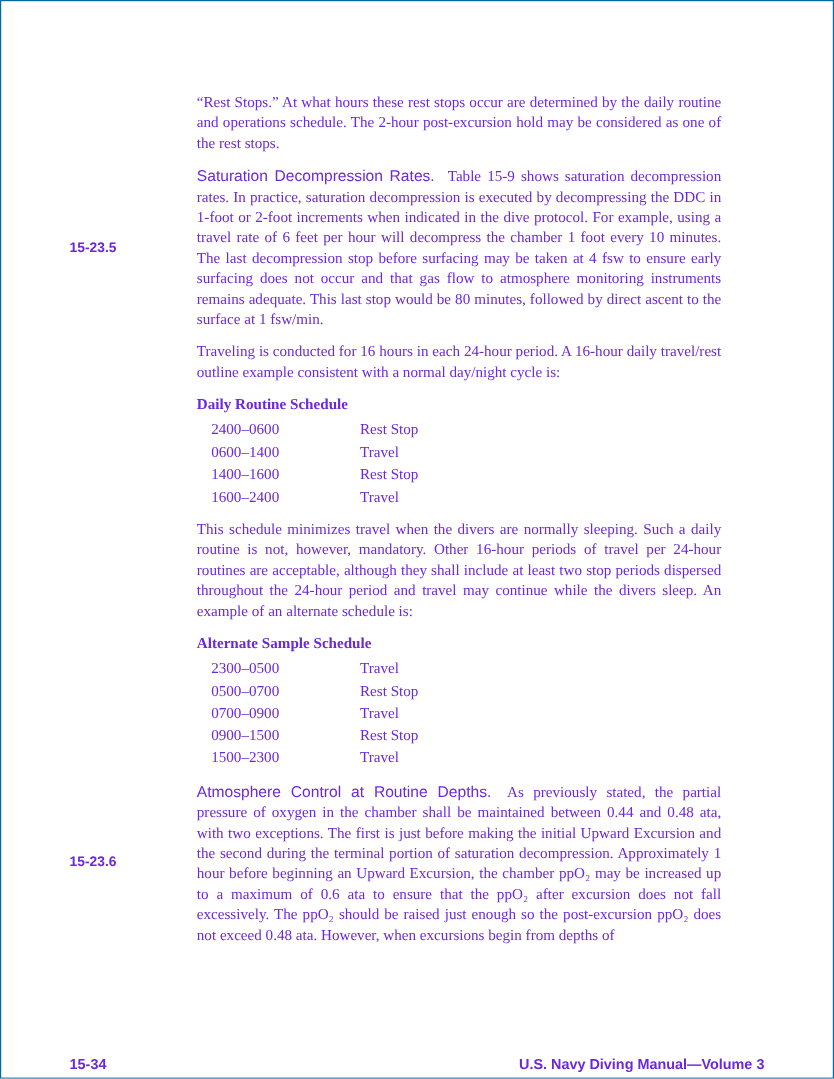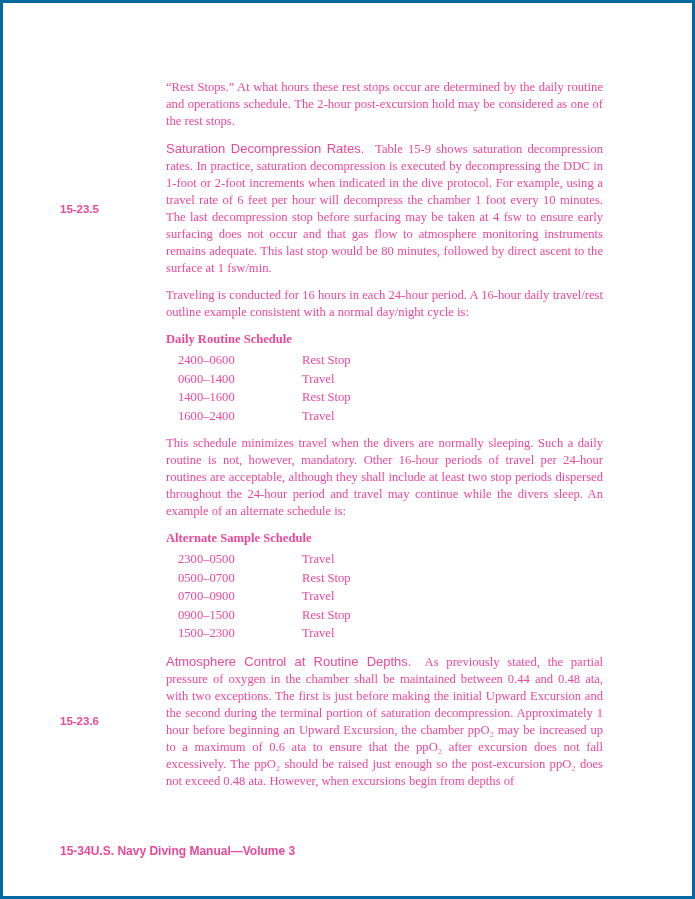--- a/index.html
+++ b/index.html
@@ -6,23 +6,23 @@
     margin: 0;
     padding: 0;
     background: #ffffff;
   }
   .page {
     position: relative;
     width: 695px;
     height: 899px;
     box-sizing: border-box;
     background: #ffffff;
-    border: 3px solid #0369a1;
+    border: 1px solid #0369a1;
     font-family: "Liberation Serif", serif;
-    color: #ec4899;
+    color: #6d28d9;
     overflow: hidden;
   }
   .content {
     position: absolute;
     top: 76px;
     left: 57px;
     width: 545px;
   }
   .block {
     margin: 0 0 10px 106px;
@@ -78,23 +78,23 @@
     flex: 0 0 124px;
     width: 124px;
   }
   .sched-activity {
     flex: 1 1 auto;
   }
   .footer {
     position: absolute;
     left: 57px;
     right: 57px;
-    top: 841px;
+    top: 879px;
     display: flex;
-    justify-content: flex-start;
+    justify-content: space-between;
     align-items: baseline;
     font-family: "Liberation Sans", sans-serif;
     font-weight: bold;
     font-size: 12px;
   }
 </style>
 </head>
 <body>
 
 <div class="page">

